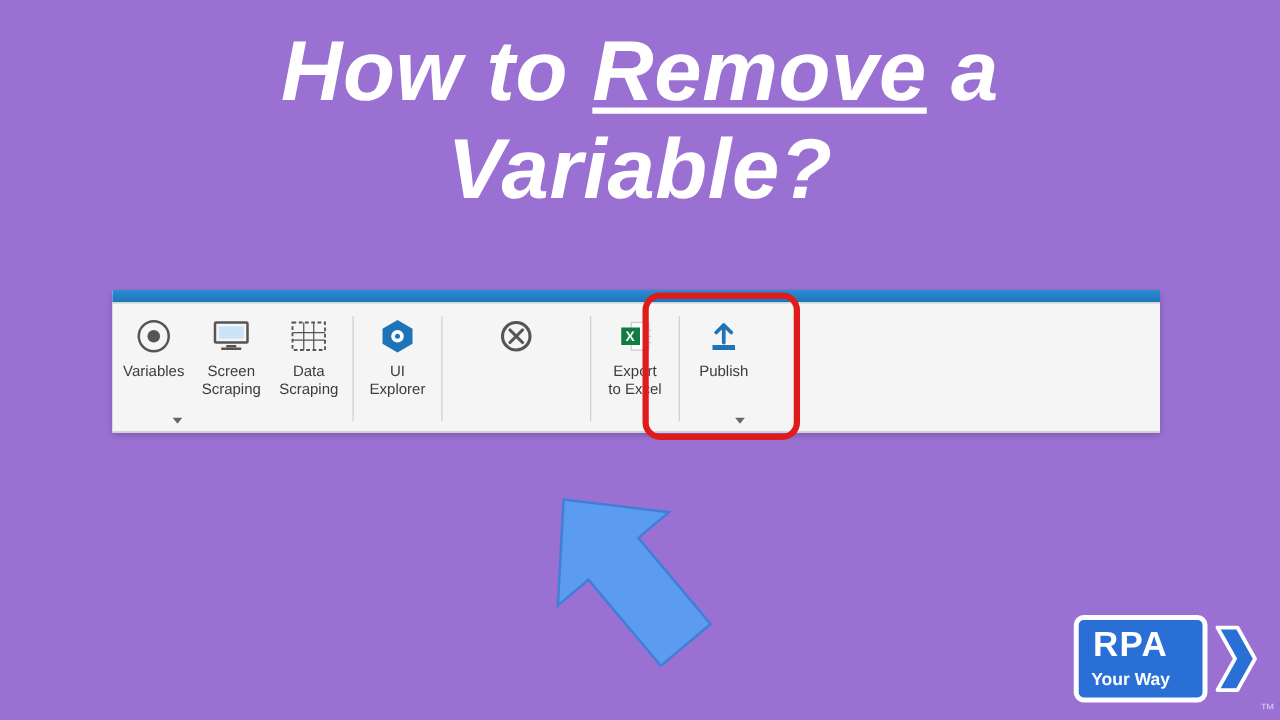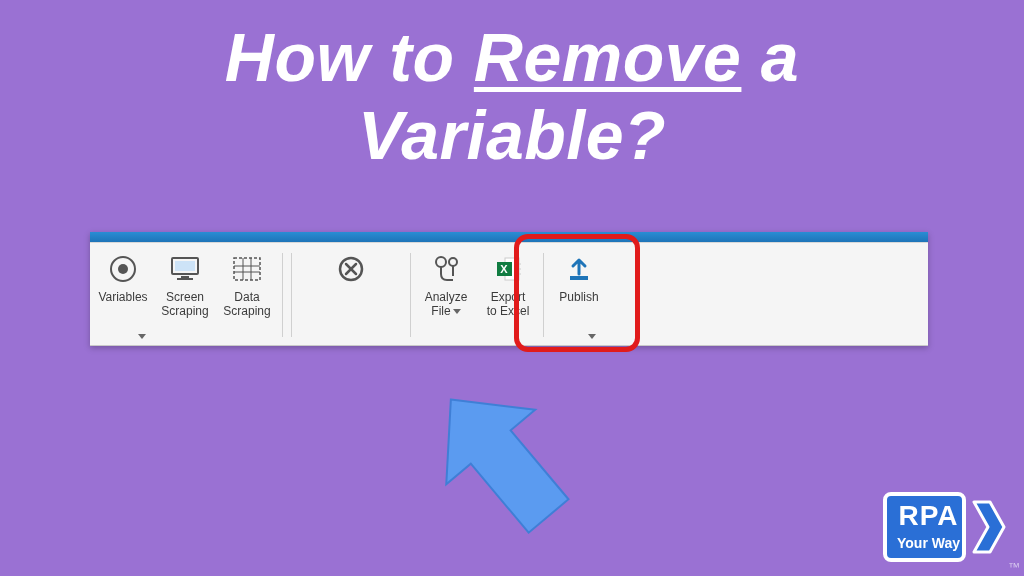--- a/index.html
+++ b/index.html
@@ -92,21 +92,21 @@
     bottom: 14px;
     display: flex;
     align-items: center;
     gap: 6px;
     color: #fff;
   }
   .logo-badge {
     border: 4px solid #fff;
     border-radius: 8px;
     background: #2a6fd6;
-    padding: 6px 2px 8px 10px;
+    padding: 6px 26px 8px 10px;
     text-align: center;
     line-height: 1;
   }
   .logo-badge .l1 { font-size: 28px; font-weight: 800; color: #fff; letter-spacing: 1px; }
   .logo-badge .l2 { font-size: 14px; font-weight: 600; color: #fff; margin-top: 6px; }
   .logo-chevron svg { display: block; }
   .tm { position: absolute; right: 4px; bottom: 2px; font-size: 12px; color: #d7c9ef; }
 </style>
 </head>
 <body>
@@ -158,49 +158,46 @@
             <line x1="20" y1="3" x2="20" y2="25" stroke="#555" stroke-width="1"></line>
           </svg>
       </span>
       <span class="lbl">Data
 Scraping</span>
     </div>
 
 
     <div class="sep"></div>
 
+    <div class="rbtn">
+      <span class="ic">
+        <svg width="30" height="30" viewBox="0 0 30 30">
+            <polygon points="15,2 27,9 27,21 15,28 3,21 3,9" fill="#1e74b8"></polygon>
+            <circle cx="15" cy="15" r="5" fill="#fff"></circle>
+            <circle cx="15" cy="15" r="2" fill="#1e74b8"></circle>
+          </svg>
+      </span>
+      <span class="lbl">UI
+Explorer</span>
+    </div>
 
     <div class="sep"></div>
 
     <div class="rbtn" style="min-width:110px">
       <span class="ic">
         <svg width="30" height="30" viewBox="0 0 30 30">
             <circle cx="15" cy="15" r="11" fill="none" stroke="#555" stroke-width="2.5"></circle>
             <line x1="10" y1="10" x2="20" y2="20" stroke="#555" stroke-width="2.5" stroke-linecap="round"></line>
             <line x1="20" y1="10" x2="10" y2="20" stroke="#555" stroke-width="2.5" stroke-linecap="round"></line>
           </svg>
       </span>
     </div>
 
     <div class="sep"></div>
 
-    <div class="rbtn">
-      <span class="ic">
-        <svg width="30" height="30" viewBox="0 0 30 30">
-            <circle cx="10" cy="8" r="5" fill="none" stroke="#555" stroke-width="2"></circle>
-            <path d="M10 13 L10 20 M10 20 Q10 26 16 26 L22 26" fill="none" stroke="#555" stroke-width="2"></path>
-            <circle cx="22" cy="8" r="4" fill="none" stroke="#555" stroke-width="2"></circle>
-            <path d="M22 12 L22 22" stroke="#555" stroke-width="2"></path>
-          </svg>
-      </span>
-      <span><span class="lbl">Analyze
-File</span><span class="caret"><svg width="8" height="5">
-              <polygon points="0,0 8,0 4,5" fill="#666"></polygon>
-            </svg></span></span>
-    </div>
 
     <div class="rbtn">
       <span class="ic">
         <svg width="30" height="30" viewBox="0 0 30 30">
             <rect x="12" y="4" width="14" height="22" fill="#fff" stroke="#ccc"></rect>
             <rect x="4" y="8" width="15" height="14" fill="#107c41"></rect>
             <text x="11" y="19" font-size="11" font-weight="700" fill="#fff" text-anchor="middle" font-family="Arial">X</text>
             <path d="M22 10 L28 10 M22 15 L28 15 M22 20 L28 20" stroke="#ccc"></path>
           </svg>
       </span>

